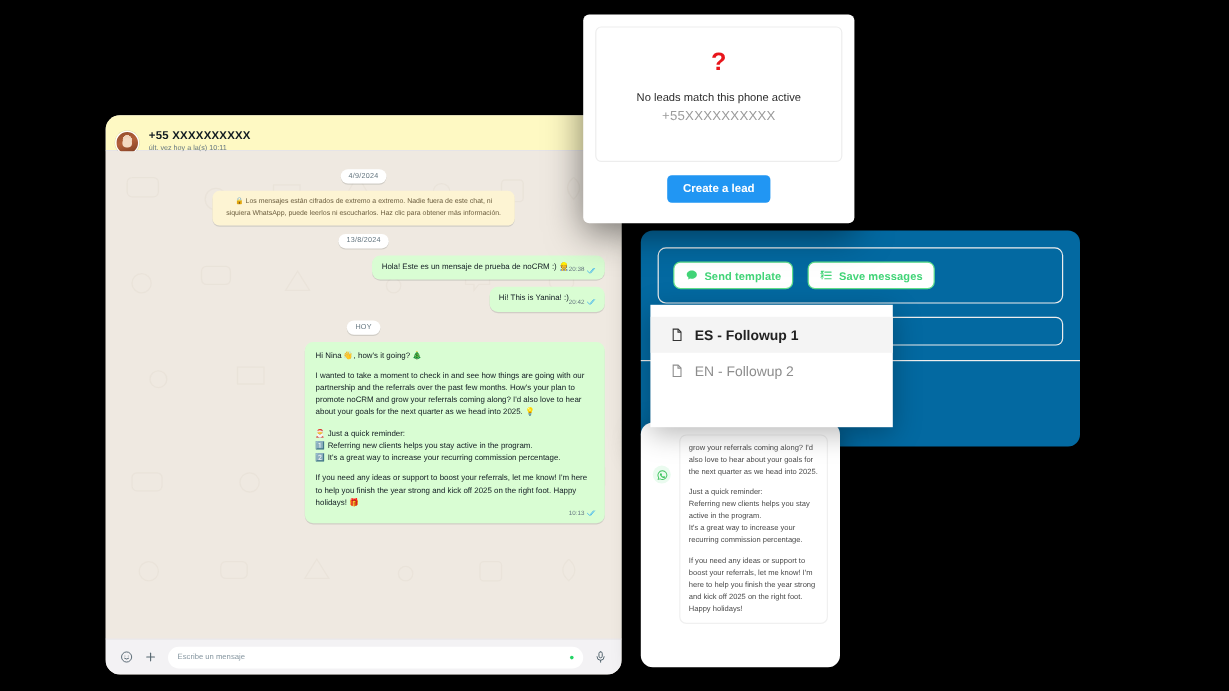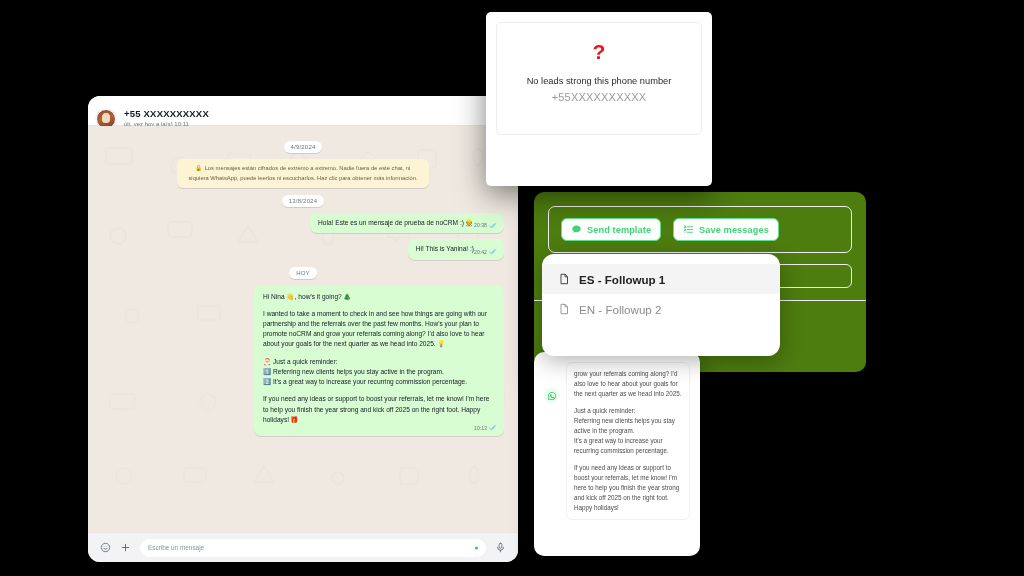--- a/index.html
+++ b/index.html
@@ -14,21 +14,21 @@
   
   #wa-window {
     position: absolute; left: 88px; top: 96px;
     width: 430px; height: 466px;
     background: #efe9e1;
     border-radius: 12px;
     overflow: hidden;
     box-shadow: 0 6px 26px rgba(0,0,0,.55);
   }
   #wa-header {
-    height: 30px; background: #ffffff;
+    height: 30px; background: #fef9c3;
     display: flex; align-items: center; padding: 16px 12px 0 8px;
     border-bottom: 1px solid #e6e4e7;
   }
   #wa-avatar {
     width: 20px; height: 20px; border-radius: 50%;
     background: radial-gradient(circle at 50% 36%, #f0d2bb 0 26%, rgba(240,210,187,0) 27%),
                 linear-gradient(160deg,#8f4a2d 0%,#b4603a 45%,#7a3b22 100%);
     border: 1.5px solid #fff;
     flex: 0 0 auto; margin-right: 8px;
     box-shadow: 0 0 0 .5px rgba(0,0,0,.12);
@@ -97,22 +97,22 @@
     font-size: 6.4px; color: #8696a0; position: relative;
   }
   #wa-green-dot {
     width: 3px; height: 3px; border-radius: 50%; background: #25d366;
     position: absolute; right: 8px; top: 50%; transform: translateY(-50%);
   }
 
   
   #crm-panel {
     position: absolute; left: 534px; top: 192px;
-    width: 332px; height: 180px;
-    background: #4d7c0f; border-radius: 10px;
+    width: 366px; height: 180px;
+    background: #0369a1; border-radius: 10px;
     box-shadow: 0 6px 26px rgba(0,0,0,.45);
   }
   #crm-actions {
     margin: 14px 14px 0; border: 1px solid #ededed; border-radius: 7px;
     padding: 11px 12px; display: flex; gap: 12px;
   }
   .green-btn {
     display: flex; align-items: center; gap: 5px;
     border: 1.3px solid #5fe08a; color: #41d477; background: #fff;
     border-radius: 6px; padding: 5px 9px;
@@ -168,22 +168,22 @@
   #modal-footer { display: flex; justify-content: center; margin-top: 11px; }
   #create-lead-btn {
     background: #2196f3; color: #fff; border: none; border-radius: 4px;
     padding: 6px 13px; font-size: 9.6px; font-weight: 700;
     font-family: "Liberation Sans", sans-serif;
   }
 
   
   #tpl-dropdown {
     position: absolute; left: 542px; top: 254px;
-    width: 238px; height: 102px;
-    background: #fff; border-radius: 12px;
+    width: 202px; height: 102px;
+    background: #fff; border-radius: 0;
     box-shadow: 0 6px 22px rgba(0,0,0,.28);
     padding: 10px 0; overflow: hidden;
   }
   .tpl-item {
     display: flex; align-items: center; gap: 9px;
     padding: 8px 16px; font-size: 11.6px; color: #8d8d8d;
   }
   .tpl-item.active { background: #f4f4f4; color: #222; font-weight: 700; }
   .tpl-item svg { width: 12px; height: 14px; flex: 0 0 auto; }
   .tpl-item.active svg { color: #333; }
@@ -382,18 +382,21 @@
         <path d="M6 2.6h8.2L19 7.4v14H6z"></path>
           <path d="M14 2.6v5h5"></path>
       </svg>
       <span>EN - Followup 2</span>
     </div>
   </div>
 
   <div id="modal">
     <div id="modal-body">
       <div id="modal-q">?</div>
-      <div id="modal-title">No leads strong this phone number</div>
+      <div id="modal-title">No leads match this phone active</div>
       <div id="modal-phone">+55XXXXXXXXXX</div>
     </div>
+    <div id="modal-footer">
+      <button id="create-lead-btn">Create a lead</button>
+    </div>
   </div>
 
 </div>
 
 </body></html>

